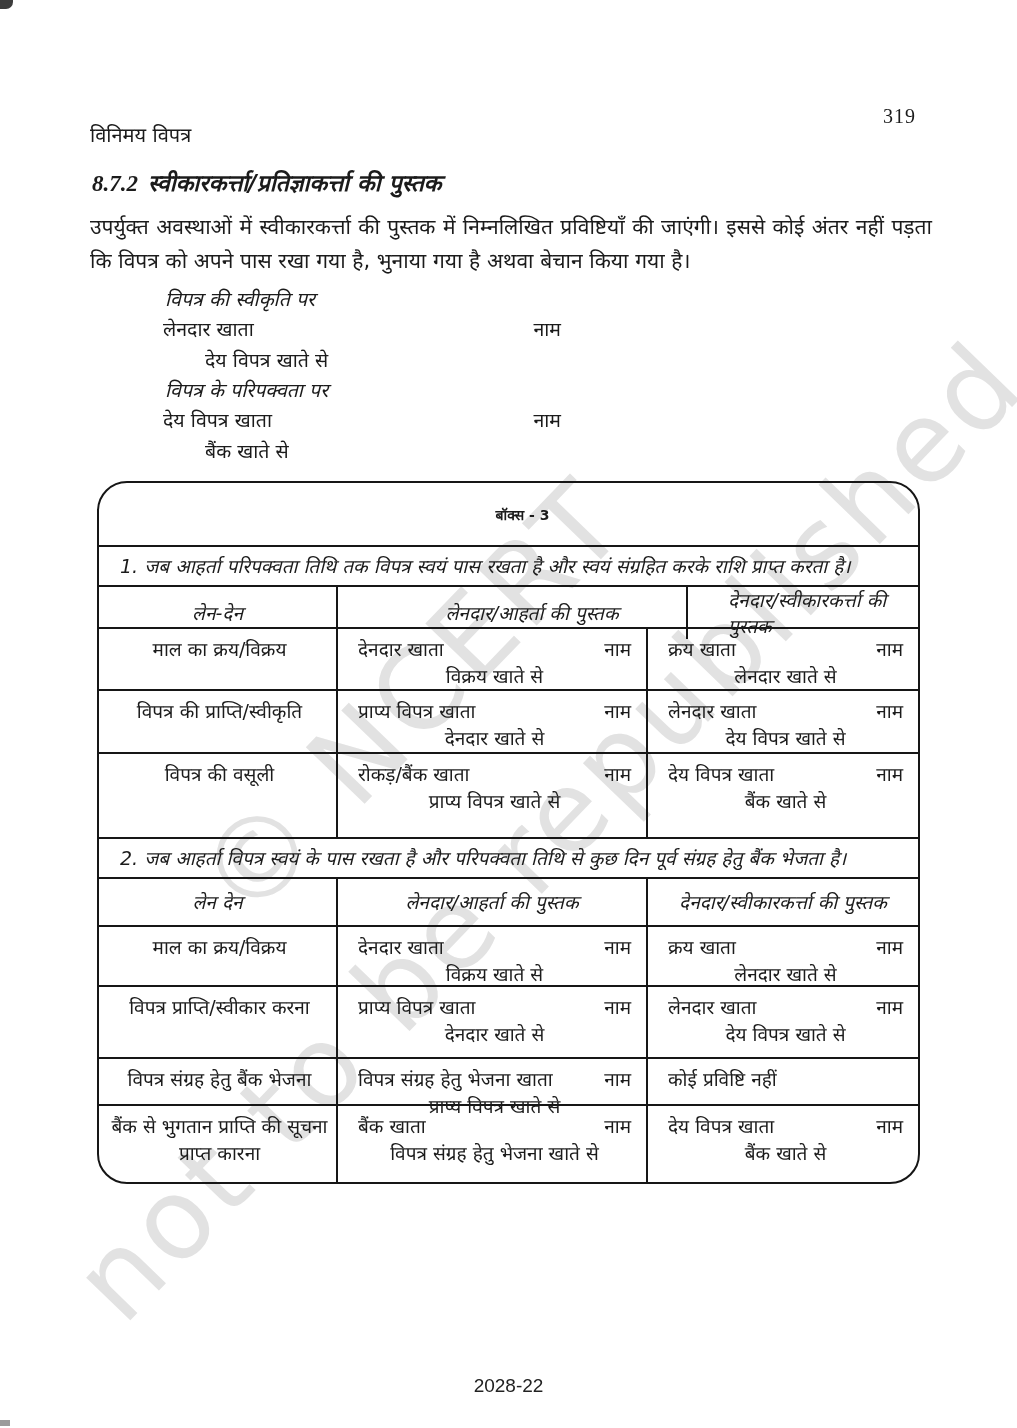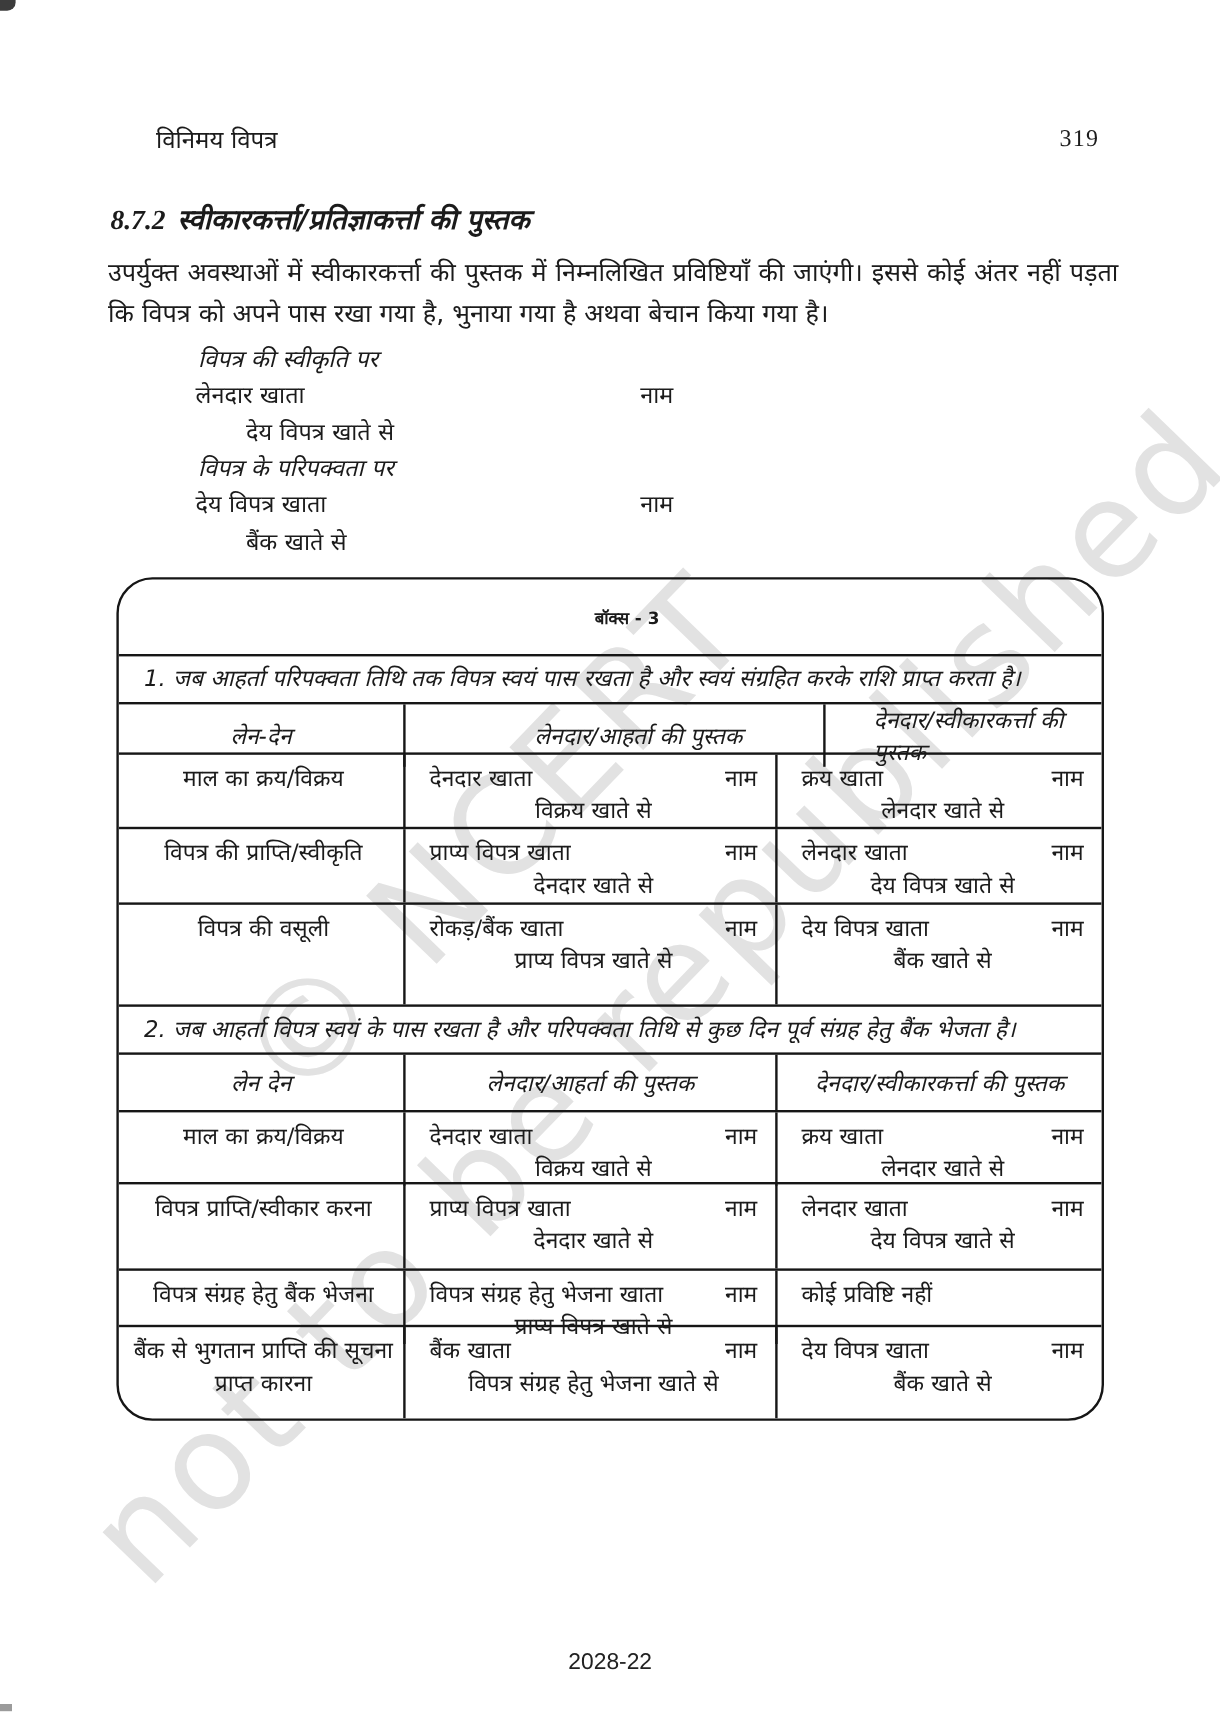--- a/index.html
+++ b/index.html
@@ -13,21 +13,21 @@
     position:absolute; left:-420px; top:575px; width:1800px; z-index:1;
     transform:rotate(-46deg); text-align:center; white-space:nowrap;
     color:#e2e2e2; font-size:112px; line-height:190px; letter-spacing:5px;
     font-family:"DejaVu Sans",sans-serif; pointer-events:none;
   }
   .content { position:absolute; inset:0; z-index:2; }
   
   .corner-tl { position:absolute; left:0; top:0; width:13px; height:9px; background:#3c3c3c; border-radius:0 0 7px 0; }
   .corner-bl { position:absolute; left:0; top:1420px; width:10px; height:6px; background:#9b9b9b; }
   
-  .running-header { position:absolute; left:90px; top:102px; font-size:20px;margin-left:40px; }
+  .running-header { position:absolute; left:90px; top:121px; font-size:20px; }
   .page-number { position:absolute; right:101px; top:105px; font-size:20px; font-family:"Liberation Serif","DejaVu Serif",serif; letter-spacing:1px; }
   
   .section-heading { position:absolute; left:92px; top:166px; font-size:23px; font-weight:bold; font-style:italic; }
   .sec-num { font-family:"Liberation Serif","DejaVu Serif",serif; margin-right:10px; }
   
   .para { position:absolute; left:90px; top:210px; width:842px; font-size:21px; line-height:34px; text-align:justify; }
   
   .journal { position:absolute; left:163px; top:285px; width:398px; font-size:19.5px; }
   .j-caption { font-style:italic; height:30px; line-height:30px; margin-left:2px; }
   .j-debit { display:flex; justify-content:space-between; height:30px; line-height:30px; }

